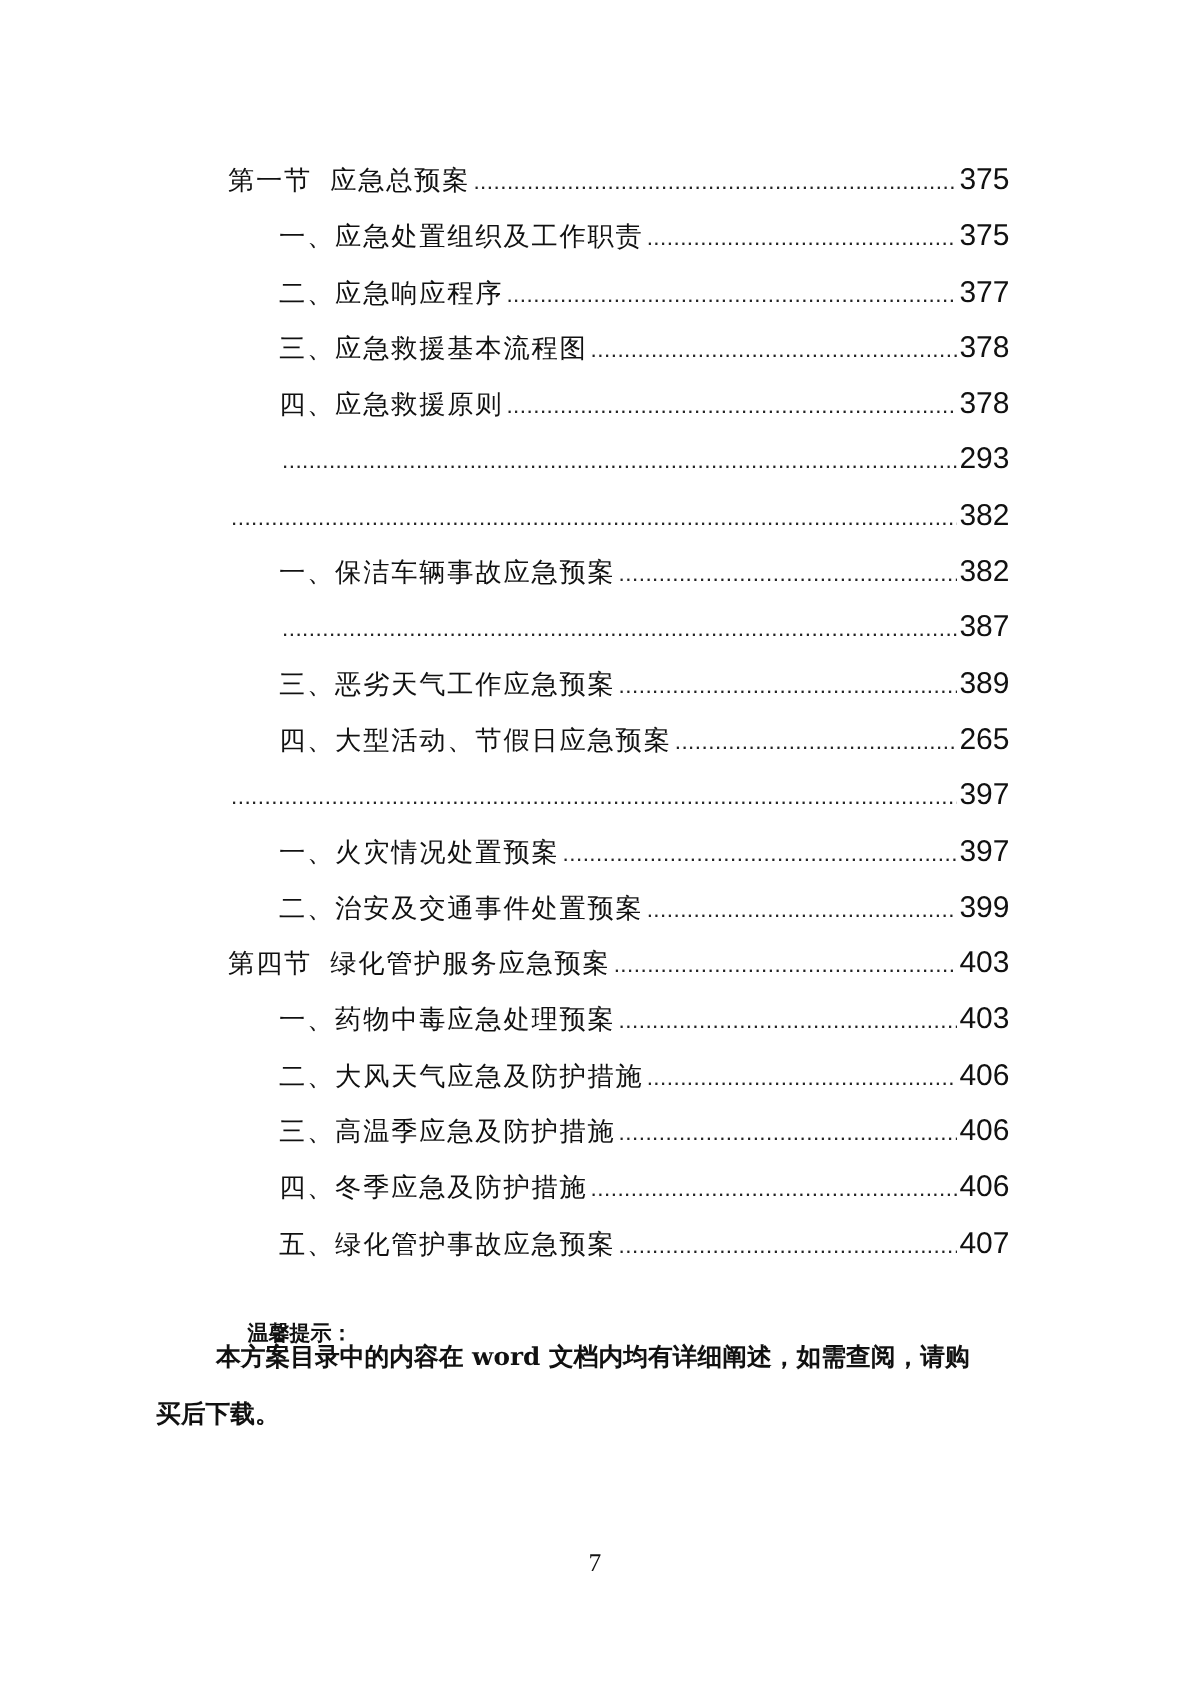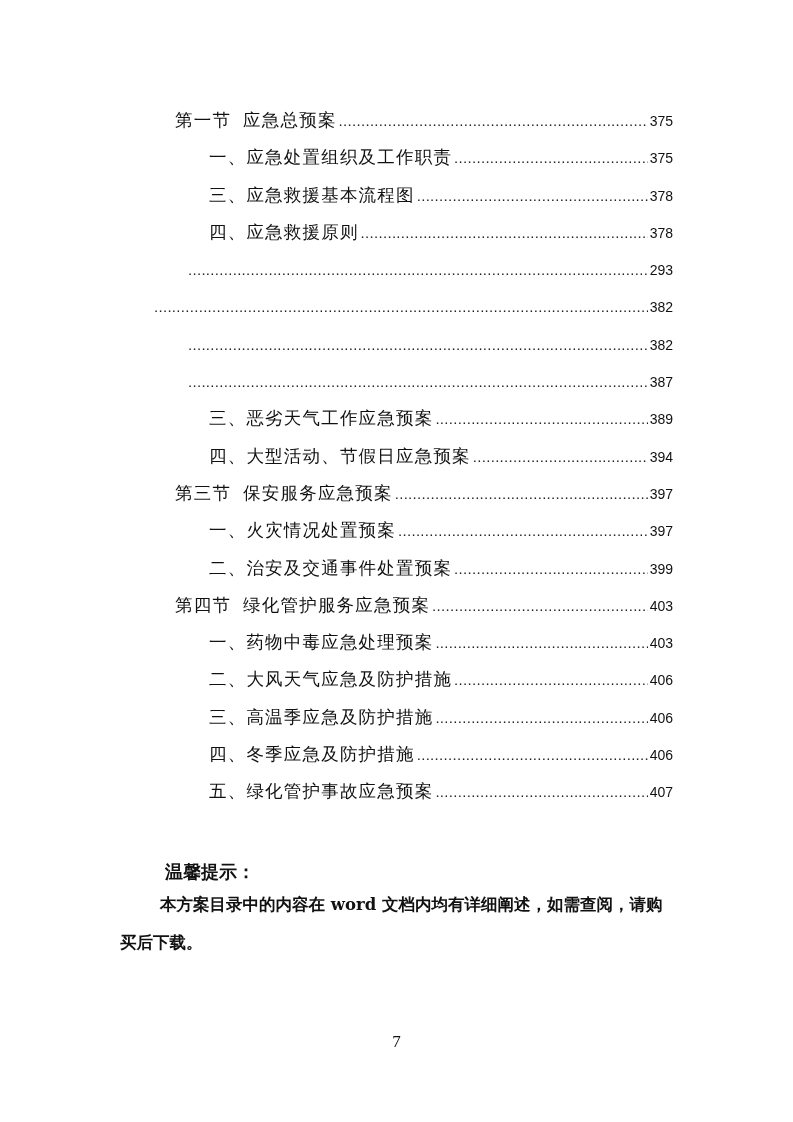--- a/index.html
+++ b/index.html
@@ -1,81 +1,86 @@
 <!DOCTYPE html>
 <html><head>
 <meta charset="utf-8">
 <style>
   html, body { margin: 0; padding: 0; background: #ffffff; }
   body { width: 793px; height: 1122px; position: relative; overflow: hidden;
          font-family: "DejaVu Sans", sans-serif; color: #111; }
   .toc { position: absolute; left: 152px; top: 102px; width: 521px; }
   .toc-row { display: flex; align-items: baseline; height: 37.3px; font-size: 17.5px; line-height: 37.3px; white-space: nowrap; }
   .toc-row.sub { padding-left: 34px; }
-  .toc-label { letter-spacing: 1.2px; margin-left: 23px; }
+  .toc-label { letter-spacing: 1.2px; }
   .toc-label .gap { display: inline-block; width: 12px; }
   .leader { flex: 1; overflow: hidden; margin: 0 2px; font-family: "Liberation Sans", sans-serif; font-size: 15px; letter-spacing: 0.3px; color: #222; }
   .leader::before { content: "........................................................................................................................................................................................................"; }
-  .page { font-family: "Liberation Sans", sans-serif; font-size: 14px; }
-  .notice-title { position: absolute; left: 165px; top: 860px; font-size: 18px; font-weight: bold; font-family: "DejaVu Serif", serif; }
-  .notice-body { position: absolute; left: 120px; top: 886px; width: 555px; font-size: 16.5px; font-weight: bold; line-height: 38px; font-family: "DejaVu Serif", serif; text-indent: 40px; }
+  .page { font-family: "Liberation Sans", sans-serif; font-size: 20px; }
+  .notice-title { position: absolute; left: 165px; top: 880px; font-size: 14px; font-weight: bold; font-family: "DejaVu Serif", serif; }
+  .notice-body { position: absolute; left: 104px; top: 886px; width: 555px; font-size: 16.5px; font-weight: bold; line-height: 38px; font-family: "DejaVu Serif", serif; text-indent: 40px; }
   .page-number { position: absolute; left: 0; width: 793px; text-align: center; top: 1032px; font-size: 17px; font-family: "Liberation Serif", serif; }
 </style>
 </head>
 <body>
 
 <div class="toc">
   <div class="toc-row">
       <span class="toc-label"><span>第一节</span><span class="gap"></span><span>应急总预案</span></span>
       <span class="leader"></span>
       <span class="page">375</span>
     </div>
   <div class="toc-row sub">
       <span class="toc-label"><span>一、</span><span>应急处置组织及工作职责</span></span>
       <span class="leader"></span>
       <span class="page">375</span>
+    </div>
+  <div class="toc-row sub">
+      <span class="toc-label"><span>二、</span><span>应急响应程序</span></span>
+      <span class="leader"></span>
+      <span class="page">377</span>
     </div>
   <div class="toc-row sub">
       <span class="toc-label"><span>三、</span><span>应急救援基本流程图</span></span>
       <span class="leader"></span>
       <span class="page">378</span>
     </div>
   <div class="toc-row sub">
       <span class="toc-label"><span>四、</span><span>应急救援原则</span></span>
       <span class="leader"></span>
       <span class="page">378</span>
     </div>
   <div class="toc-row sub">
       <span class="leader"></span>
       <span class="page">293</span>
     </div>
   <div class="toc-row">
       <span class="leader"></span>
       <span class="page">382</span>
     </div>
   <div class="toc-row sub">
+      <span class="toc-label"><span>一、</span><span>保洁车辆事故应急预案</span></span>
       <span class="leader"></span>
       <span class="page">382</span>
     </div>
   <div class="toc-row sub">
       <span class="leader"></span>
       <span class="page">387</span>
     </div>
   <div class="toc-row sub">
       <span class="toc-label"><span>三、</span><span>恶劣天气工作应急预案</span></span>
       <span class="leader"></span>
       <span class="page">389</span>
     </div>
   <div class="toc-row sub">
       <span class="toc-label"><span>四、</span><span>大型活动、节假日应急预案</span></span>
       <span class="leader"></span>
-      <span class="page">394</span>
+      <span class="page">265</span>
     </div>
   <div class="toc-row">
-      <span class="toc-label"><span>第三节</span><span class="gap"></span><span>保安服务应急预案</span></span>
       <span class="leader"></span>
       <span class="page">397</span>
     </div>
   <div class="toc-row sub">
       <span class="toc-label"><span>一、</span><span>火灾情况处置预案</span></span>
       <span class="leader"></span>
       <span class="page">397</span>
     </div>
   <div class="toc-row sub">
       <span class="toc-label"><span>二、</span><span>治安及交通事件处置预案</span></span>

